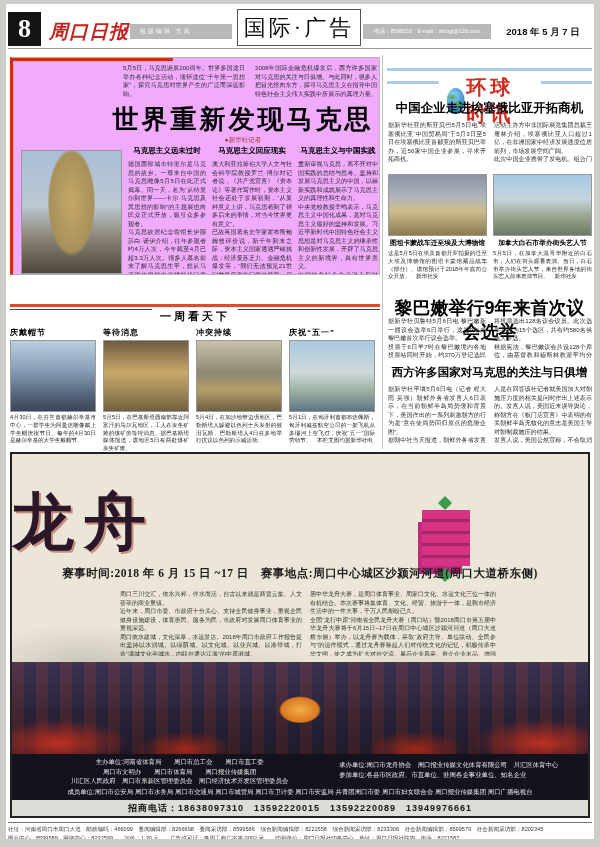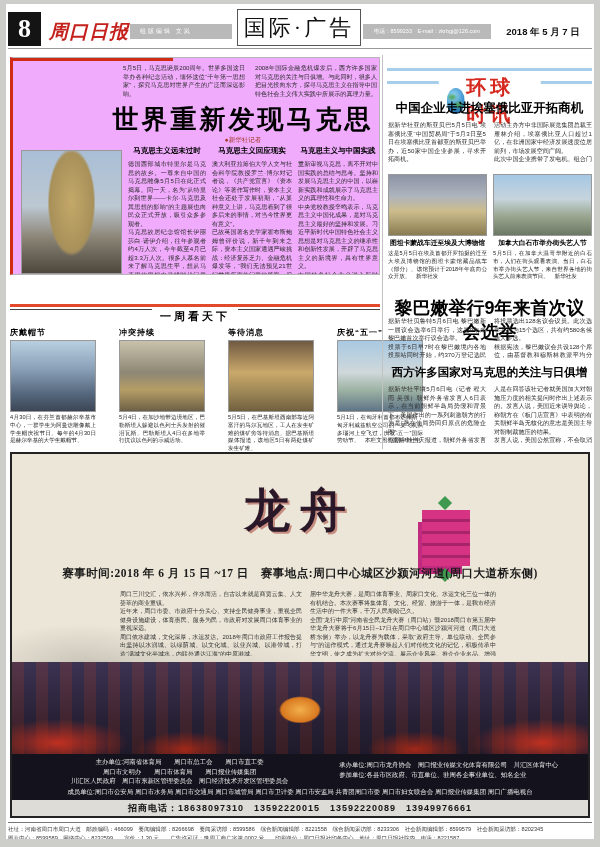--- a/index.html
+++ b/index.html
@@ -55,21 +55,21 @@
   .marx-col h4 { font-size:7.5px; text-align:center; margin-bottom:4px; color:#000; }
   .body-text { font-size:6.1px; line-height:1.4; text-align:justify; color:#2a2a2a; white-space:pre-line; }
   .c1 { left:115px; width:78px; } .c2 { left:199px; width:80px; } .c3 { left:285px; width:80px; }
 
   
   .week-rule { position:absolute; left:10px; top:304px; width:370px; height:3px; background:#e2492a; }
   .week { position:absolute; left:10px; top:309px; width:370px; height:140px; }
   .week-head { display:flex; gap:8px; margin-bottom:3px; }
   .week-head::before, .week-head::after { content:""; flex:1; border-top:1px solid #444; }
   .week-head span { font-size:11px; font-weight:bold; letter-spacing:3px; color:#000; }
-  .week-items { display:flex; gap:23px; }
+  .week-items { display:flex; gap:7px; }
   .wi { width:86px; }
   .wi h5 { font-size:8px; color:#000; margin-bottom:2px; letter-spacing:1px; }
   .wi .ph { width:86px; height:72px; border:1px solid #999; margin-bottom:2px; }
   .wi .cap { font-size:5.6px; line-height:1.4; text-align:justify; color:#222; height:46px; overflow:hidden; }
   .ph1 { background:linear-gradient(180deg,#b9cfe0 0%,#8aa0b8 40%,#56687e 75%,#3c4656 100%); }
   .ph2 { background:linear-gradient(180deg,#6f5a42 0%,#caa86a 45%,#9a8455 75%,#70603e 100%); }
   .ph3 { background:linear-gradient(180deg,#c9c2ab 0%,#8e8775 45%,#b59d65 70%,#6d6046 100%); }
   .ph4 { background:linear-gradient(180deg,#a9c9e2 0%,#cfd8da 45%,#9db3a4 70%,#5f7486 100%); }
 
   
@@ -109,22 +109,22 @@
     border:2px solid #222; background:#ece6d8; overflow:hidden; }
   .ad-paper { position:absolute; left:0; top:0; right:0; height:208px;
     background:
       radial-gradient(150px 55px at 12% 100%, rgba(140,140,128,.35), transparent 70%),
       radial-gradient(200px 70px at 34% 110%, rgba(150,150,140,.28), transparent 70%),
       radial-gradient(120px 45px at 70% 105%, rgba(150,150,140,.2), transparent 70%),
       #ece6d8; }
   .ad-title { position:absolute; left:8px; right:8px; top:6px; text-align:center;
     font-size:12px; font-weight:bold; color:#cf2b17; letter-spacing:1px;
     text-shadow:0.6px 0 0 #cf2b17; }
-  .ad-callig { position:absolute; left:0; right:0; top:26px; text-align:center;
-    font-family:"Liberation Serif", serif; font-weight:bold; font-size:46px;
+  .ad-callig { position:absolute; left:0; right:0; top:26px; 
+    font-family:"Liberation Serif", serif; font-weight:bold; font-size:62px;
     color:#2a1828; letter-spacing:10px; text-shadow:2px 2px 0 rgba(150,30,20,.45); }
   .ad-seal { position:absolute; right:118px; top:56px; width:48px; height:56px;
     background:repeating-linear-gradient(180deg,#d63384 0 9px,#a82468 9px 12px);
     box-shadow:-6px 10px 0 -2px #c22a7f; }
   .ad-seal::before { content:""; position:absolute; left:18px; top:-12px; width:10px; height:10px;
     background:#3f9a4f; transform:rotate(45deg); }
   .ad-seal::after { content:""; position:absolute; left:18px; bottom:-14px; width:10px; height:10px;
     background:#3f9a4f; transform:rotate(45deg); }
   .ad-event { position:absolute; left:0; right:0; top:112px; text-align:center;
     font-size:11.5px; font-weight:bold; color:#1a1a1a;
@@ -196,28 +196,28 @@
   <div class="week-head">
       <span>一周看天下</span>
     </div>
   <div class="week-items">
     <div class="wi">
       <h5>庆戴帽节</h5>
       <div class="ph ph1"></div>
       <div class="cap">4月30日，在芬兰首都赫尔辛基市中心，一群学生为阿曼达雕像戴上学生帽庆祝节日。每年的4月30日是赫尔辛基的大学生戴帽节。</div>
     </div>
     <div class="wi">
+      <h5>等待消息</h5>
+      <div class="ph ph2"></div>
+      <div class="cap">5月5日，在巴基斯坦西南部靠近阿富汗的马尔瓦地区，工人在发生矿难的煤矿旁等待消息。据巴基斯坦媒体报道，该地区5日有两处煤矿发生矿难。</div>
+    </div>
+    <div class="wi">
       <h5>冲突持续</h5>
       <div class="ph ph3"></div>
       <div class="cap">5月4日，在加沙地带边境地区，巴勒斯坦人躲避以色列士兵发射的催泪瓦斯。巴勒斯坦人4日在多地举行抗议以色列的示威活动。</div>
-    </div>
-    <div class="wi">
-      <h5>等待消息</h5>
-      <div class="ph ph2"></div>
-      <div class="cap">5月5日，在巴基斯坦西南部靠近阿富汗的马尔瓦地区，工人在发生矿难的煤矿旁等待消息。据巴基斯坦媒体报道，该地区5日有两处煤矿发生矿难。</div>
     </div>
     <div class="wi">
       <h5>庆祝“五一”</h5>
       <div class="ph ph4"></div>
       <div class="cap">5月1日，在匈牙利首都布达佩斯，匈牙利威兹航空公司的一架飞机从多瑙河上空飞过，庆祝“五一”国际劳动节。　本栏文图均据新华社电</div>
     </div>
   </div>
 </div>
 
 <div class="vdiv"></div>

